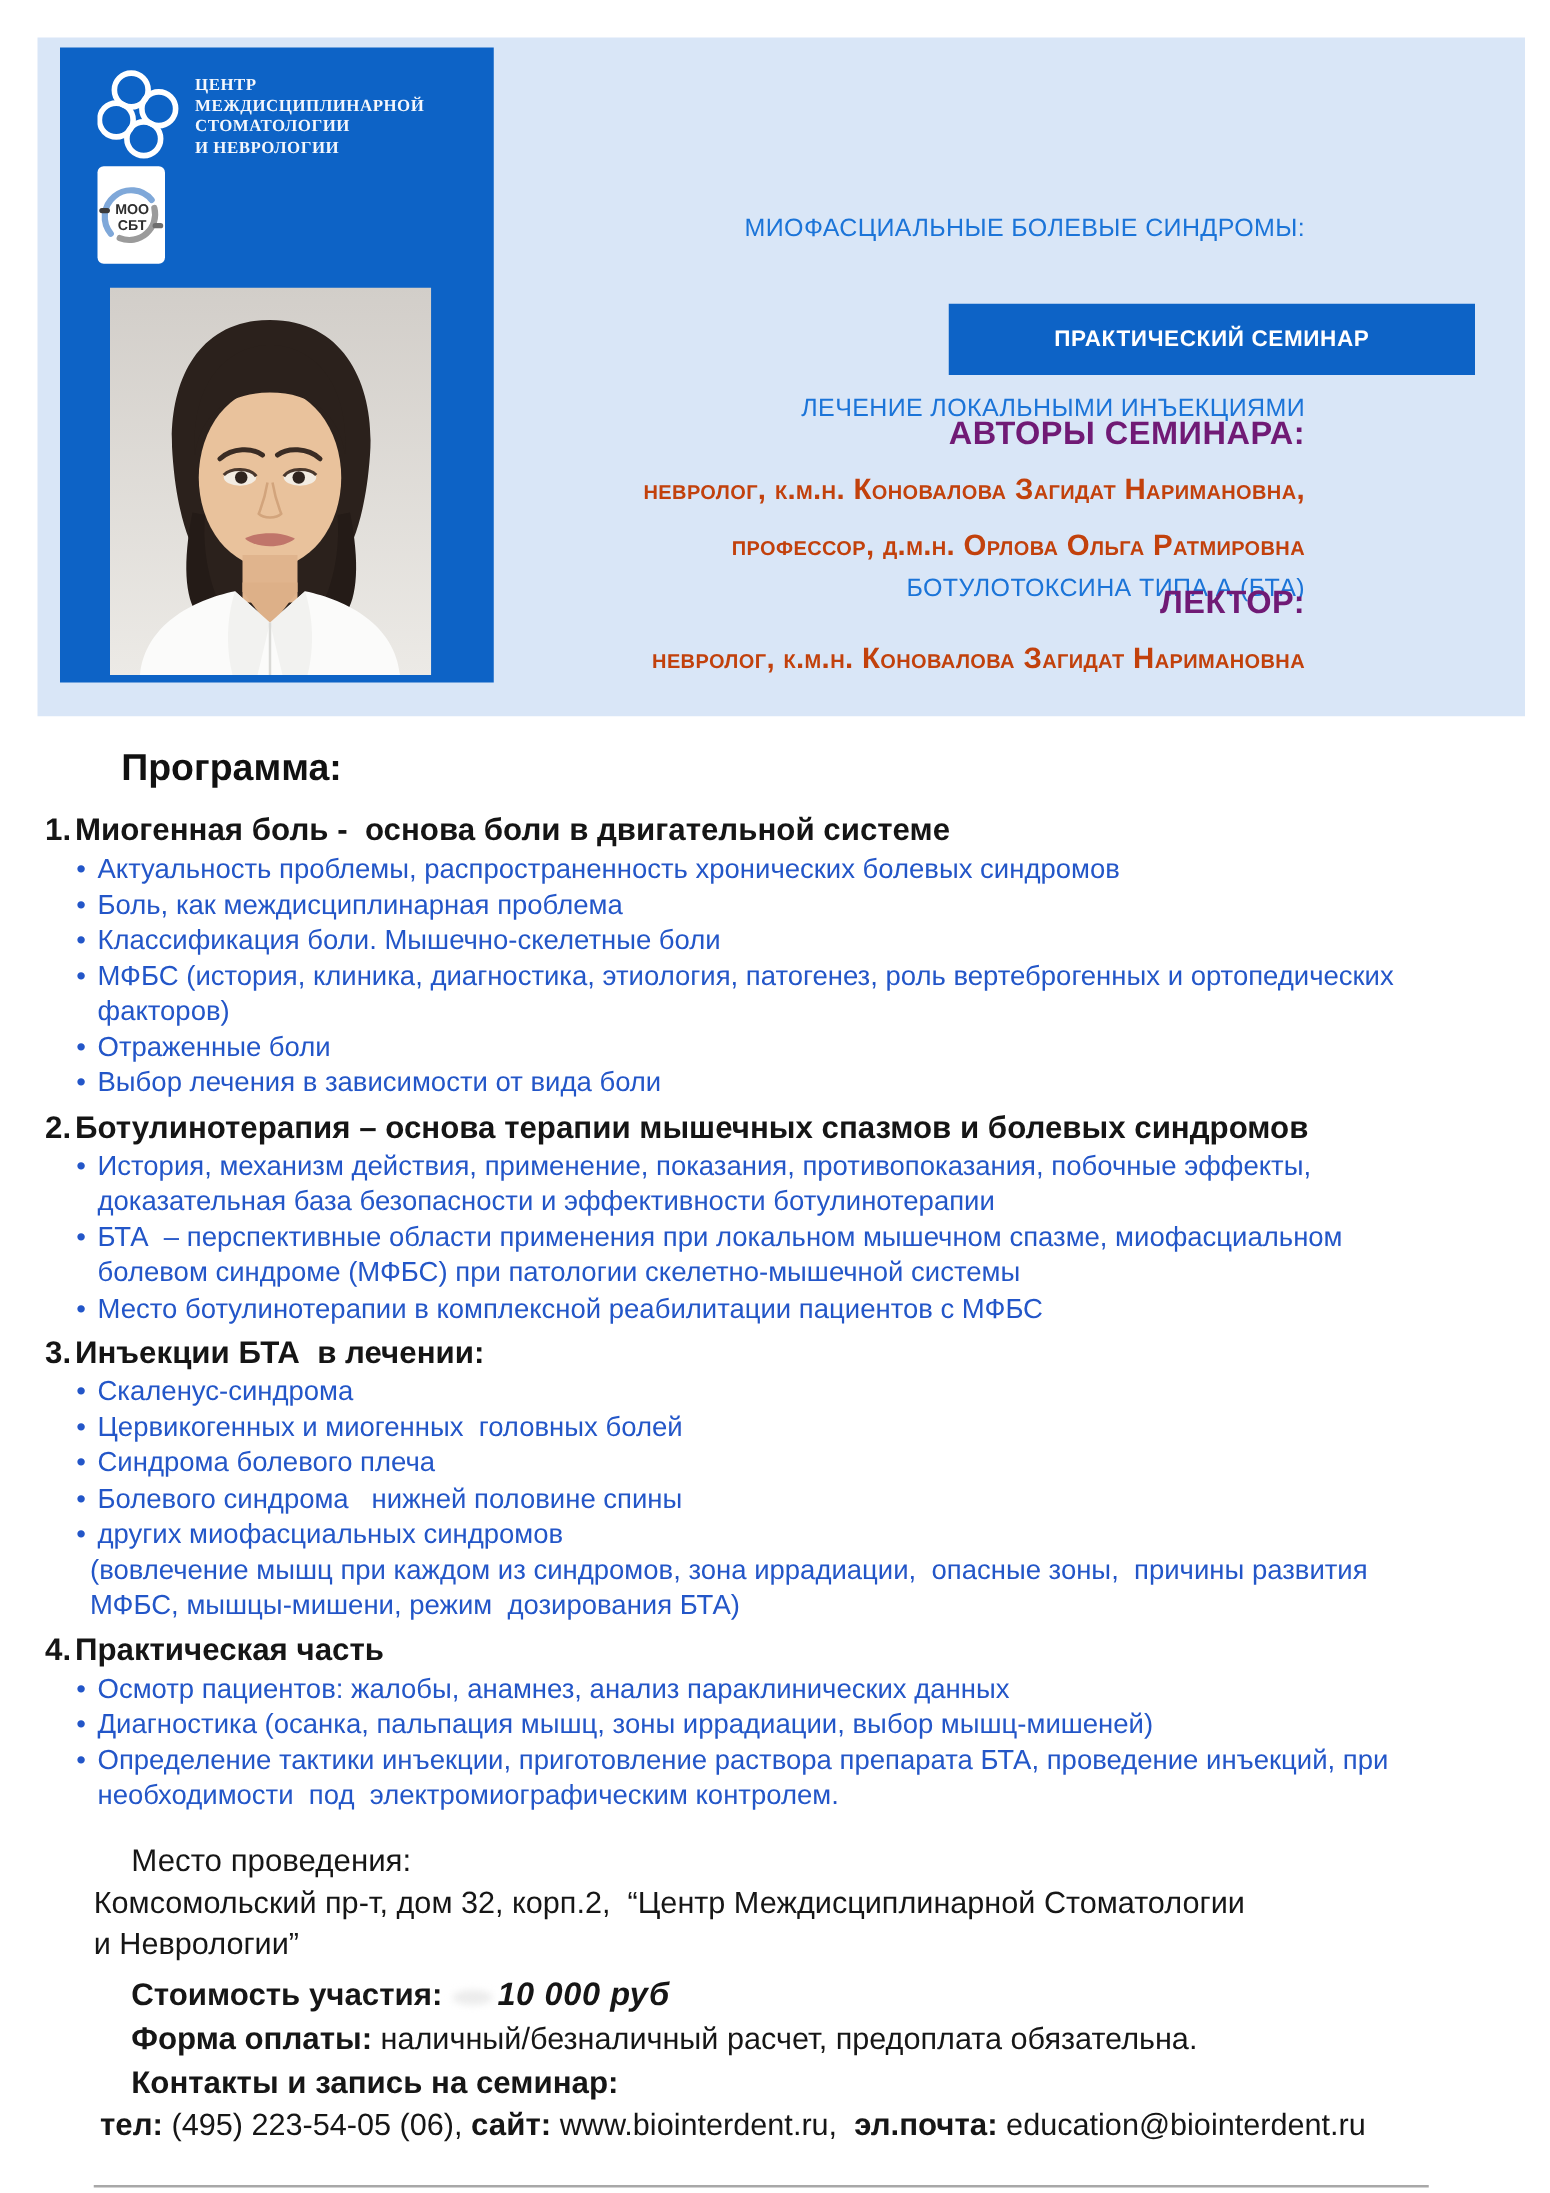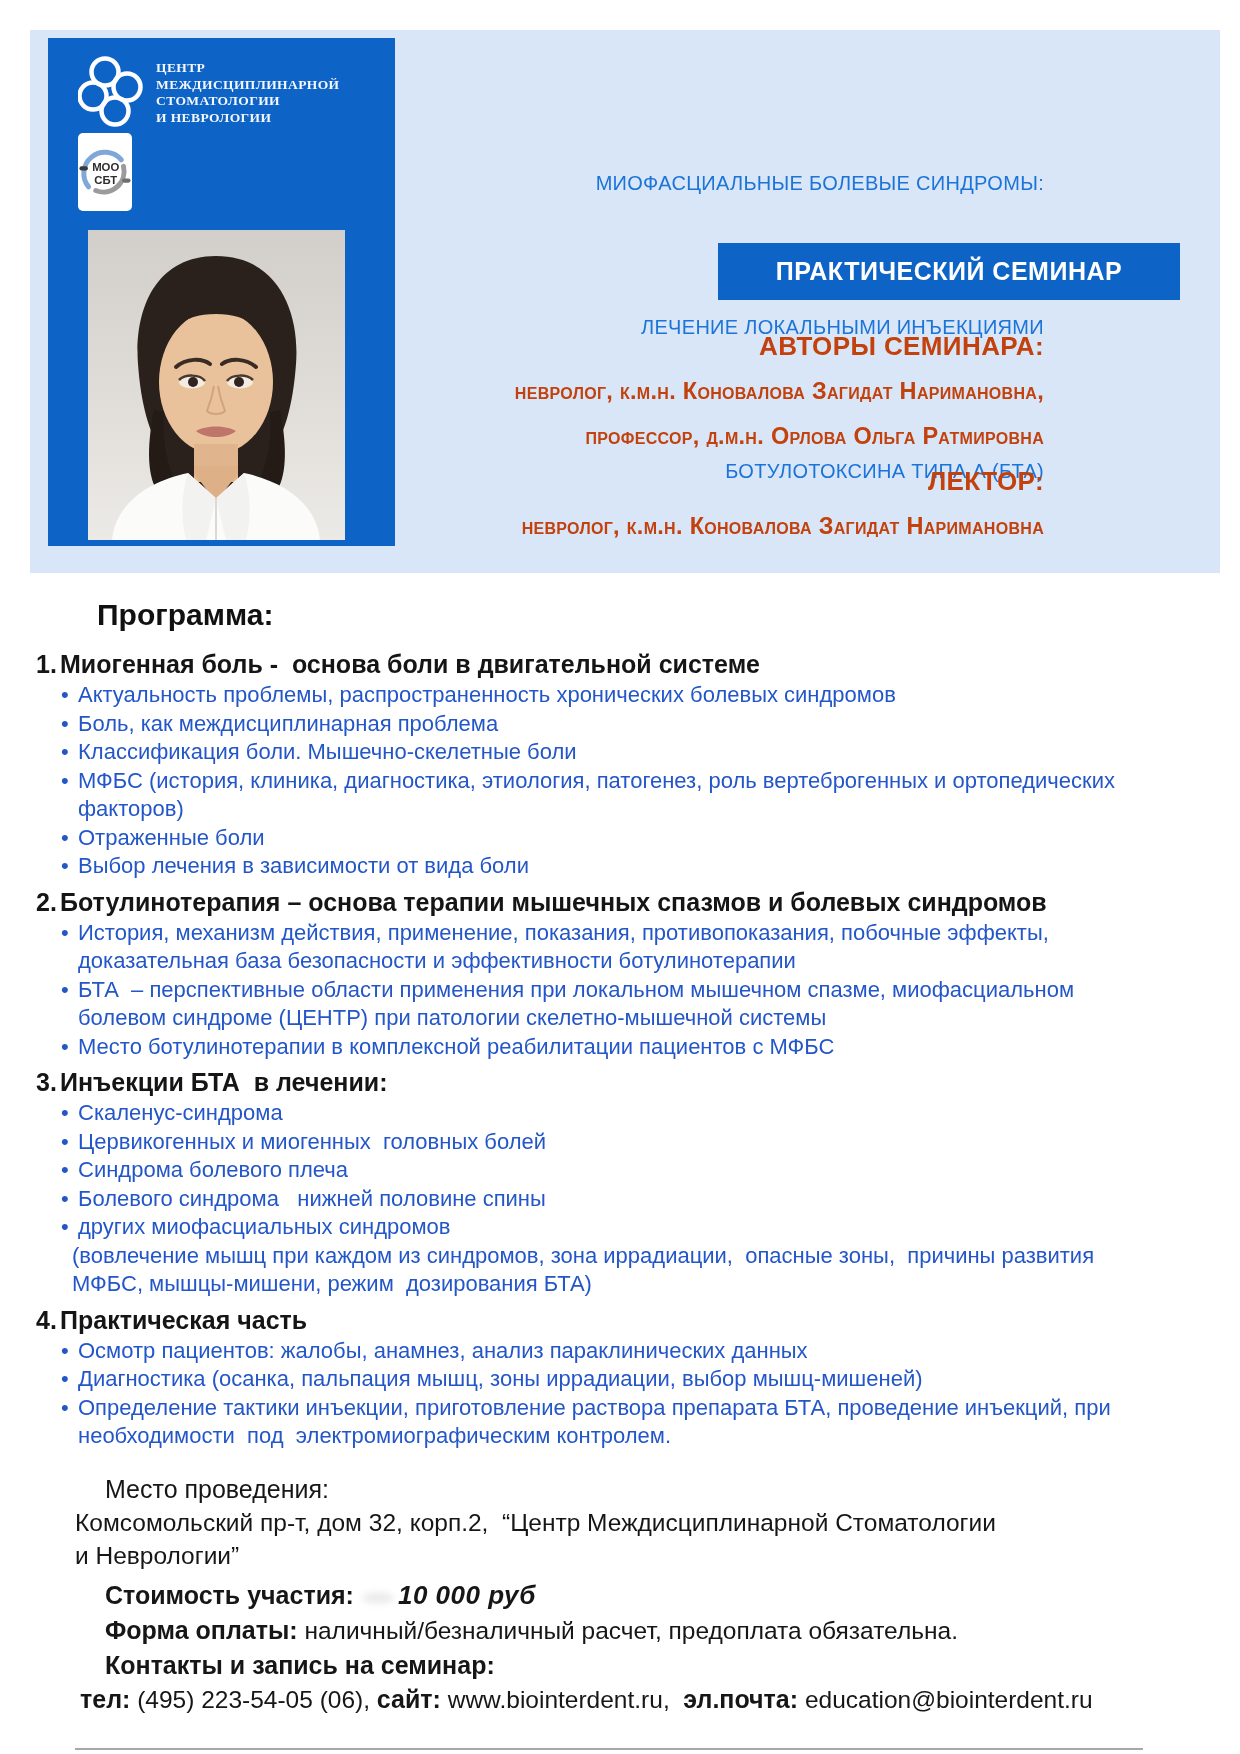--- a/index.html
+++ b/index.html
@@ -27,27 +27,27 @@
   .photo-frame { position:absolute; left:40px; top:192px; width:257px; height:310px; }
   .photo-frame svg { display:block; }
 
   .banner-right { position:absolute; left:365px; top:0; right:0; bottom:0; }
   .seminar-title {
     position:absolute; top:33px; left:0; right:176px; text-align:right;
     color:#1b74d8; font-size:20px; line-height:48px; font-weight:400;
     letter-spacing:0.3px; white-space:pre-wrap;
   }
   .seminar-badge {
-    position:absolute; top:213px; right:40px; width:462px; height:57px;
-    background:#0d63c6; color:#ffffff; font-size:25px; font-weight:bold;
+    position:absolute; top:213px; right:40px; width:421px; height:57px;
+    background:#0d63c6; color:#ffffff; font-size:18px; font-weight:bold;
     display:flex; align-items:center; justify-content:center; letter-spacing:0.5px;
   }
   .authors-block { position:absolute; top:294px; left:0; right:176px; text-align:right; }
   .authors-heading, .lecturer-heading {
-    color:#c2410c; font-size:26px; font-weight:bold; line-height:45px; letter-spacing:0.4px;padding-left:32px;
+    color:#701a75; font-size:26px; font-weight:bold; line-height:45px; letter-spacing:0.4px;padding-left:32px;
   }
   .author-line {
     color:#c2410c; font-size:23.5px; font-weight:bold; line-height:45px;
     font-variant:small-caps; letter-spacing:0.3px; white-space:pre-wrap;
   }
 
   
   .program { position:absolute; left:0; top:595px; width:1132px; color:#151515; }
   .program-heading { margin:0 0 12px 97px; font-size:30px; font-weight:bold; line-height:40px; color:#111111; }
   .sec-head { display:flex; font-size:25px; font-weight:bold; line-height:34px; margin-top:4px; color:#151515; }
@@ -196,21 +196,21 @@
       <li class="with-dot">Отраженные боли</li>
       <li class="with-dot">Выбор лечения в зависимости от вида боли</li>
     </ul>
 
     <div class="sec-head">
       <span class="sec-num">2.</span>
       <span class="sec-title">Ботулинотерапия – основа терапии мышечных спазмов и болевых синдромов</span>
     </div>
     <ul class="bullets">
       <li class="with-dot">История, механизм действия, применение, показания, противопоказания, побочные эффекты, доказательная база безопасности и эффективности ботулинотерапии</li>
-      <li class="with-dot">БТА  – перспективные области применения при локальном мышечном спазме, миофасциальном болевом синдроме (ЦЕНТР) при патологии скелетно-мышечной системы</li>
+      <li class="with-dot">БТА  – перспективные области применения при локальном мышечном спазме, миофасциальном болевом синдроме (МФБС) при патологии скелетно-мышечной системы</li>
       <li class="with-dot">Место ботулинотерапии в комплексной реабилитации пациентов с МФБС</li>
     </ul>
 
     <div class="sec-head">
       <span class="sec-num">3.</span>
       <span class="sec-title">Инъекции БТА  в лечении:</span>
     </div>
     <ul class="bullets">
       <li class="with-dot">Скаленус-синдрома</li>
       <li class="with-dot">Цервикогенных и миогенных  головных болей</li>

